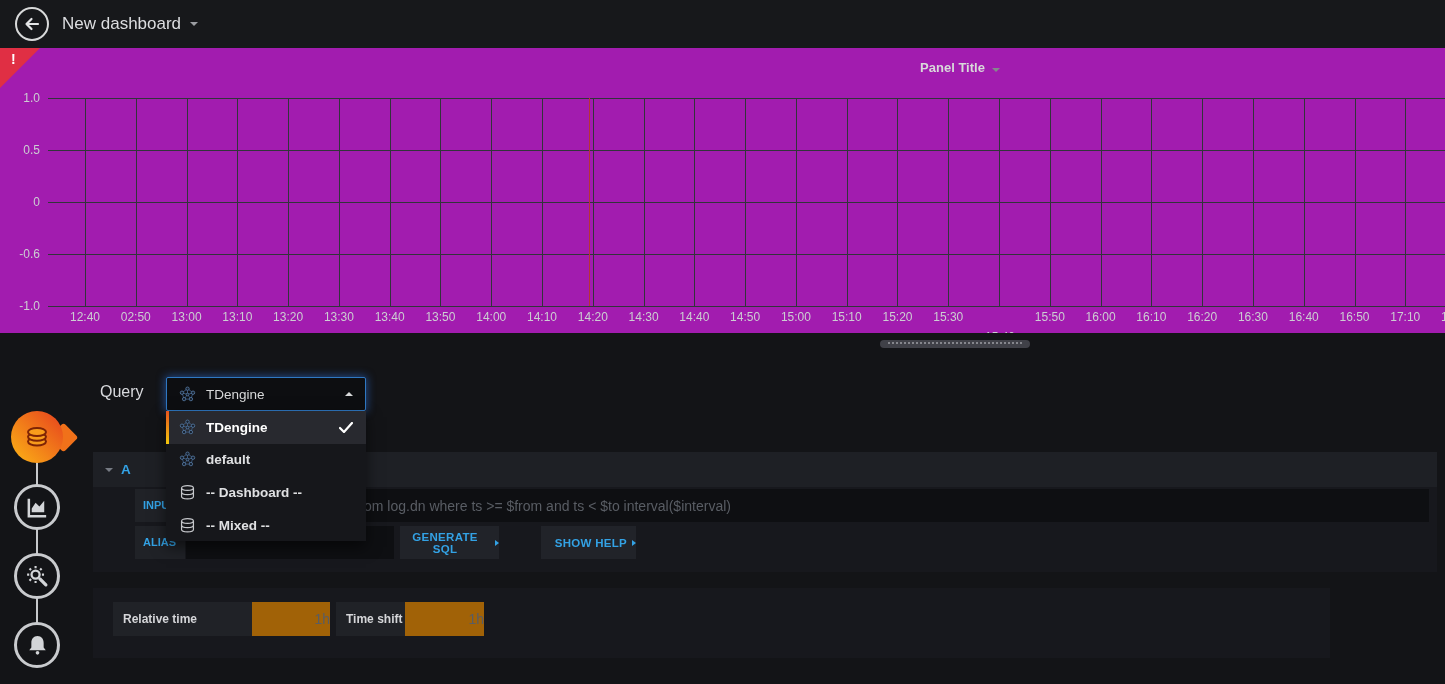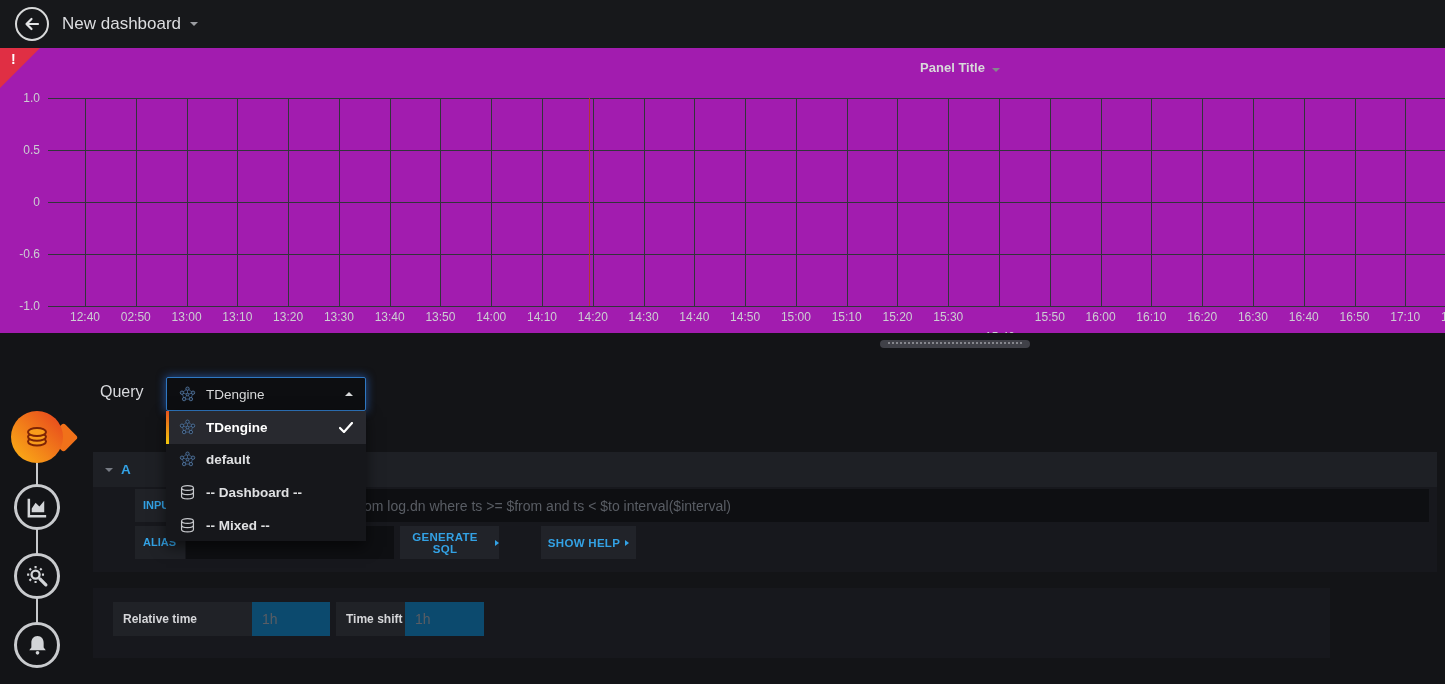--- a/index.html
+++ b/index.html
@@ -86,29 +86,29 @@
   .lbl-input { top:37px; } .lbl-alias { top:74px; }
   .sql-input { position:absolute; left:93px; right:8px; top:37px; height:33px; background:#0e0f12;
                border:none; outline:none; color:#c9cacc; font-size:14px; padding:0 10px;
                font-family:"Liberation Sans", sans-serif; }
   .alias-input { position:absolute; left:93px; top:74px; width:208px; height:33px; background:#0e0f12;
                border:none; outline:none; color:#c9cacc; font-size:14px; padding:0 10px;
                font-family:"Liberation Sans", sans-serif; }
   input::placeholder { color:#595d64; }
   .blue-btn { position:absolute; top:74px; height:33px; background:#212329; border:none; cursor:pointer;
               color:#33a2e5; font-size:11.5px; font-weight:bold; letter-spacing:.3px;
-              display:flex; align-items:center; justify-content:center;
+              display:flex; align-items:center; justify-content:flex-end;
               font-family:"Liberation Sans", sans-serif; }
   .btn-gen { left:307px; width:99px; } .btn-help { left:413px; width:95px;margin-left:35px; }
 
   .time-section { position:absolute; left:93px; top:588px; width:1237px; height:70px; background:#17181d; }
   .time-label { position:absolute; top:14px; height:34px; background:#202227; color:#d5d6d9;
                 font-size:12px; font-weight:bold; line-height:34px; padding-left:10px; }
-  .time-input { position:absolute; top:14px; height:34px; background:#0c4a6e; border:none; outline:none;
-                color:#c9cacc; font-size:14px; padding:0 10px; font-family:"Liberation Sans", sans-serif; }
+  .time-input { position:absolute; top:14px; height:34px; background:#a16207; border:none; outline:none;
+                color:#c9cacc; font-size:14px; padding:0 0; font-family:"Liberation Sans", sans-serif;text-align:right; }
   .tl-rel { left:20px; width:139px; } .ti-rel { left:159px; width:78px; }
   .tl-shift { left:243px; width:69px; } .ti-shift { left:312px; width:79px; }
 </style>
 </head>
 <body>
 
 <nav class="navbar">
   <button class="back-btn">
     <span style="display:flex;">
       <svg width="18" height="18" viewBox="0 0 18 18" fill="none" stroke="#e4e5e7" stroke-width="2.2" stroke-linecap="round" stroke-linejoin="round">

